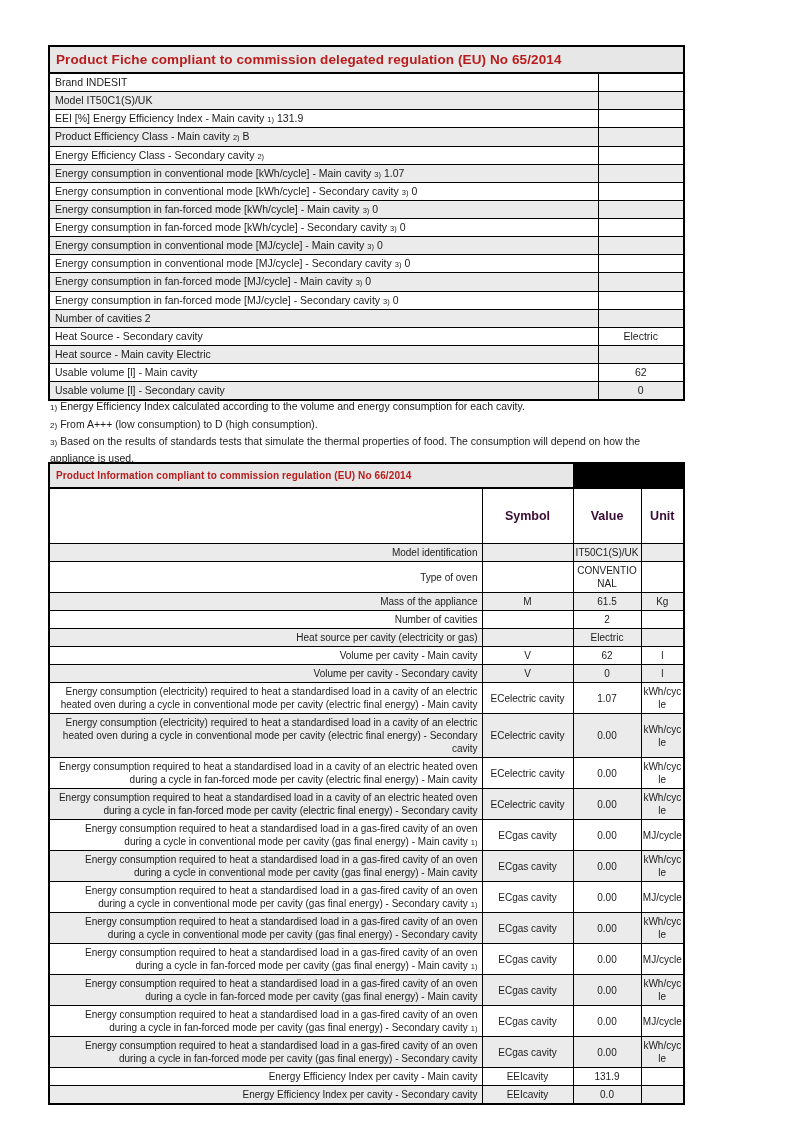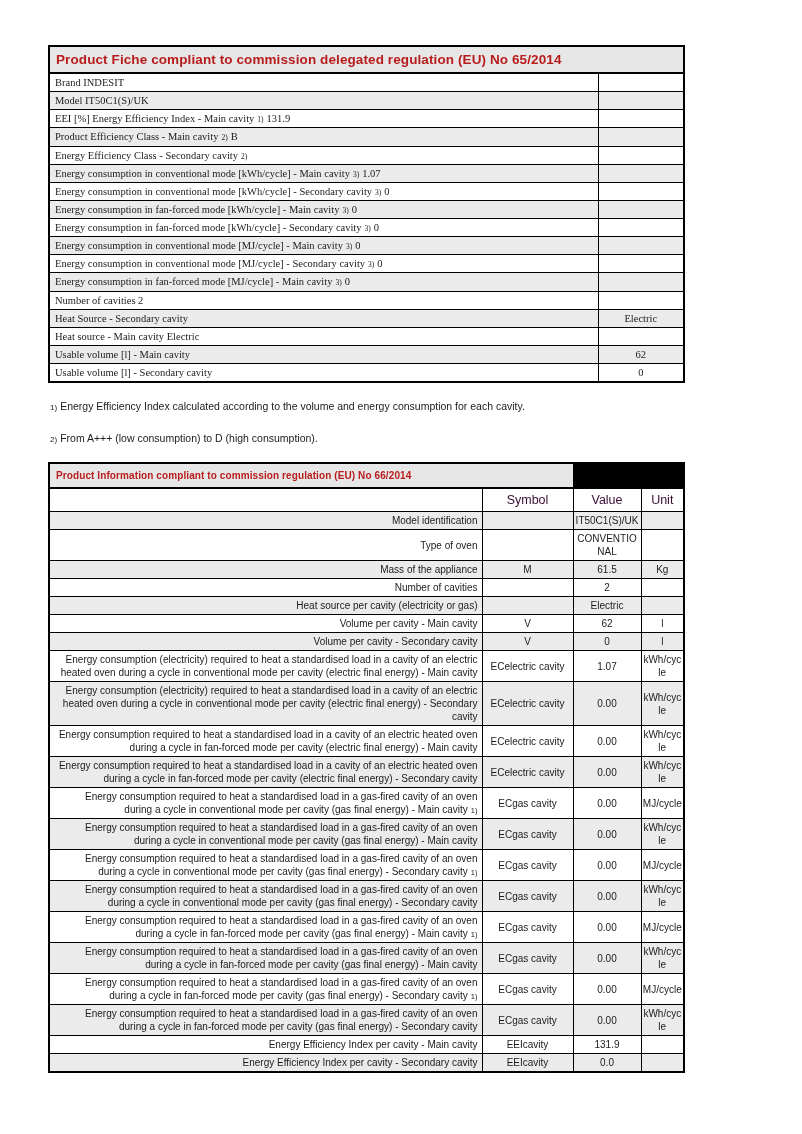--- a/index.html
+++ b/index.html
@@ -15,35 +15,35 @@
 
   .tbl-title{
     background:#e7e7e7;color:#b91c1c;font-weight:bold;font-size:13.5px;
     text-align:left;padding:5px 6px 5px 6px;border-bottom:2px solid #000;
     letter-spacing:0.1px;
   }
   .black-cell{background:#000;border-bottom:2px solid #000;}
 
   
   #fiche{position:absolute;left:0;top:45px;}
-  #fiche td{font-size:10.5px;line-height:1.25;padding:2px 4px 2px 5px;vertical-align:middle;font-family:Liberation Serif, serif;}
+  #fiche td{font-size:10.5px;line-height:1.25;padding:2px 4px 2px 5px;vertical-align:middle;}
   #fiche tbody tr:nth-child(even) td{background:#ebebeb;}
   #fiche td.rval{text-align:center;padding:2px 2px;}
 
   
   #footnotes{position:absolute;left:2px;top:399px;width:618px;font-size:10.5px;line-height:14.5px;}
-  #footnotes .note{margin:0 0 15px 0;}
+  #footnotes .note{margin:0 0 1px 0;}
   .fnm{font-size:8px;margin-right:3px;}
 
   
   #info{position:absolute;left:0;top:462px;}
   #info td,#info th{font-size:10px;line-height:1.3;vertical-align:middle;}
   #info th.colhead{
-    color:#3a0c33;font-weight:normal;font-size:12.5px;
-    padding:3px 2px;background:#ffffff;
+    color:#3a0c33;font-weight:bold;font-size:12.5px;
+    padding:19px 2px;background:#ffffff;
   }
   #info tbody tr:nth-child(odd) td{background:#ebebeb;}
   #info td.desc{padding:2px 4px 2px 5px;text-align:right;}
   #info td.sym,#info td.val,#info td.unit{text-align:center;padding:2px 1px;}
   #info td.unit,#info td.val{word-break:break-all;}
 
   .fn{font-size:7.5px;margin-left:3px;}
   .fn:empty{display:none;}
   .post{margin-left:3px;}
   .post:empty{display:none;}
@@ -118,20 +118,24 @@
     <tr>
       <td class="desc"><span>Energy consumption in conventional mode [MJ/cycle] - Secondary cavity</span><span class="fn">3)</span><span class="post">0</span></td>
       <td class="rval"></td>
     </tr>
 
     <tr>
       <td class="desc"><span>Energy consumption in fan-forced mode [MJ/cycle] - Main cavity</span><span class="fn">3)</span><span class="post">0</span></td>
       <td class="rval"></td>
     </tr>
 
+    <tr>
+      <td class="desc"><span>Energy consumption in fan-forced mode [MJ/cycle] - Secondary cavity</span><span class="fn">3)</span><span class="post">0</span></td>
+      <td class="rval"></td>
+    </tr>
 
     <tr>
       <td class="desc"><span>Number of cavities 2</span></td>
       <td class="rval"></td>
     </tr>
 
     <tr>
       <td class="desc"><span>Heat Source - Secondary cavity</span></td>
       <td class="rval">Electric</td>
     </tr>

